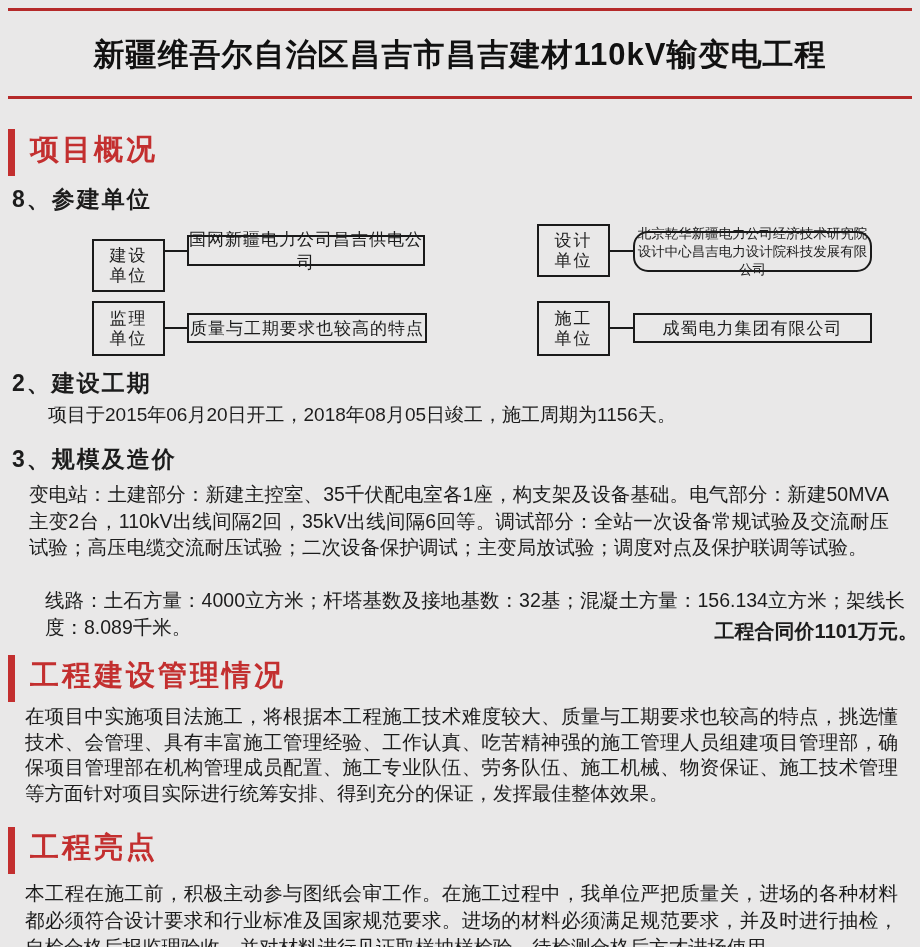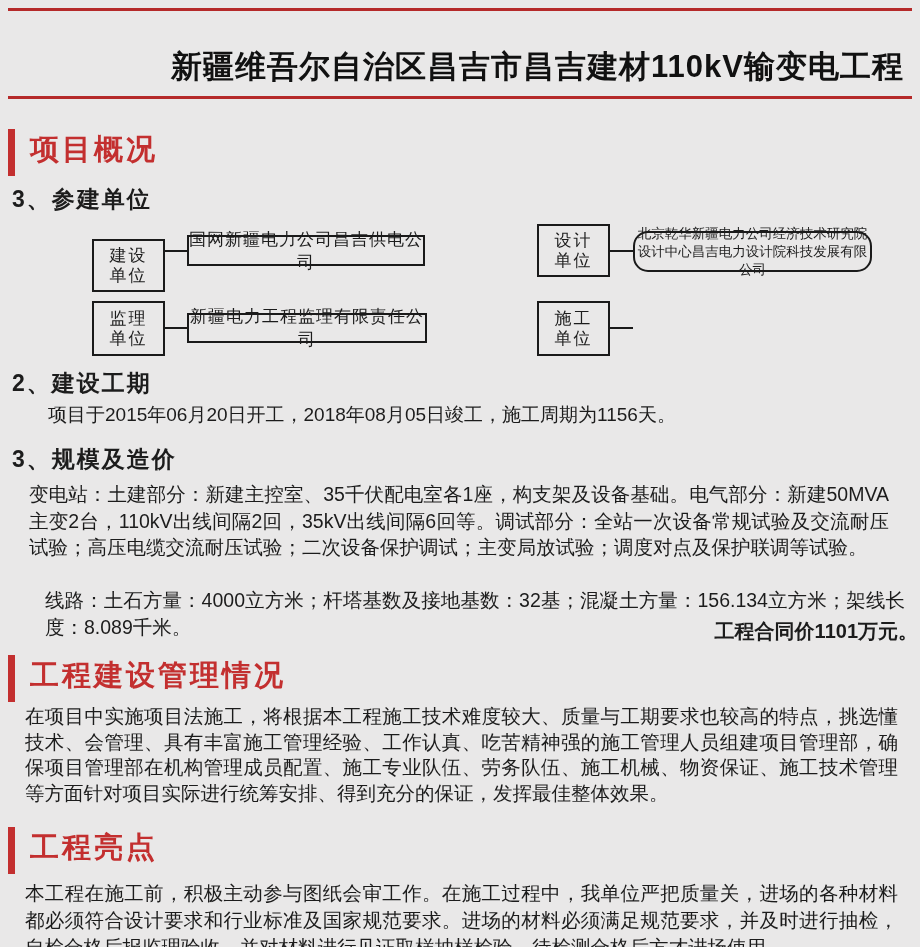--- a/index.html
+++ b/index.html
@@ -10,21 +10,21 @@
     font-family:"Liberation Sans", sans-serif;
     color:#1c1c1c;
     overflow:hidden;
   }
   .rule {
     position:absolute; left:8px; right:8px; height:3px;
     background:#b52a2a;
   }
   .title {
     position:absolute; left:0; right:0; top:30px;
-    margin:16px; text-align:right;
+    margin:4px; text-align:center;
     font-size:31px; font-weight:bold; color:#111;
     letter-spacing:1px;
   }
   .sec-bar {
     position:absolute; left:8px; width:7px; height:47px;
     background:#c32f2f;
   }
   .sec-title {
     position:absolute; left:30px;
     font-size:29px; font-weight:bold; color:#c32f2f;
@@ -71,21 +71,21 @@
 
 <div class="page">
 
   <div class="rule" style="top:8px;"></div>
   <h1 class="title">新疆维吾尔自治区昌吉市昌吉建材110kV输变电工程</h1>
   <div class="rule" style="top:96px;"></div>
 
   <div class="sec-bar" style="top:129px;"></div>
   <div class="sec-title" style="top:130px;">项目概况</div>
 
-  <div class="sub-head" style="top:184px;">3、参建单位</div>
+  <div class="sub-head" style="top:184px;">8、参建单位</div>
 
   <div class="role-box" style="left:92px; top:225px;margin-top:14px;">
     <span class="role-text">建设单位</span>
   </div>
   <div class="connector" style="left:165px; top:250px; width:22px;"></div>
   <div class="company-box" style="left:187px; top:235px; width:238px; height:31px;">
     <span>国网新疆电力公司昌吉供电公司</span>
   </div>
 
   <div class="role-box" style="left:537px; top:224px;">
@@ -95,27 +95,30 @@
   <div class="company-box two-line" style="left:633px; top:231px; width:239px; height:41px;border-radius:15px;">
     <span>北京乾华新疆电力公司经济技术研究院</span>
     <span>设计中心昌吉电力设计院科技发展有限公司</span>
   </div>
 
   <div class="role-box" style="left:92px; top:301px; height:55px;">
     <span class="role-text">监理单位</span>
   </div>
   <div class="connector" style="left:165px; top:327px; width:22px;"></div>
   <div class="company-box" style="left:187px; top:313px; width:240px; height:30px;">
-    <span>新疆电力工程监理有限责任公司</span>
+    <span>质量与工期要求也较高的特点</span>
   </div>
 
   <div class="role-box" style="left:537px; top:301px; height:55px;">
     <span class="role-text">施工单位</span>
   </div>
   <div class="connector" style="left:610px; top:327px; width:23px;"></div>
+  <div class="company-box" style="left:633px; top:313px; width:239px; height:30px;">
+    <span>成蜀电力集团有限公司</span>
+  </div>
 
   <div class="sub-head" style="top:368px;">2、建设工期</div>
   <div class="body-text single-line" style="left:48px; top:402px; font-size:19px;">项目于2015年06月20日开工，2018年08月05日竣工，施工周期为1156天。</div>
 
   <div class="sub-head" style="top:444px;">3、规模及造价</div>
   <div class="body-text" style="left:29px; top:481px; width:860px;">变电站：土建部分：新建主控室、35千伏配电室各1座，构支架及设备基础。电气部分：新建50MVA主变2台，110kV出线间隔2回，35kV出线间隔6回等。调试部分：全站一次设备常规试验及交流耐压试验；高压电缆交流耐压试验；二次设备保护调试；主变局放试验；调度对点及保护联调等试验。</div>
   <div class="body-text" style="left:45px; top:587px; width:860px;">线路：土石方量：4000立方米；杆塔基数及接地基数：32基；混凝土方量：156.134立方米；架线长度：8.089千米。</div>
   <div class="contract">工程合同价1101万元。</div>
 
   <div class="sec-bar" style="top:655px;"></div>

